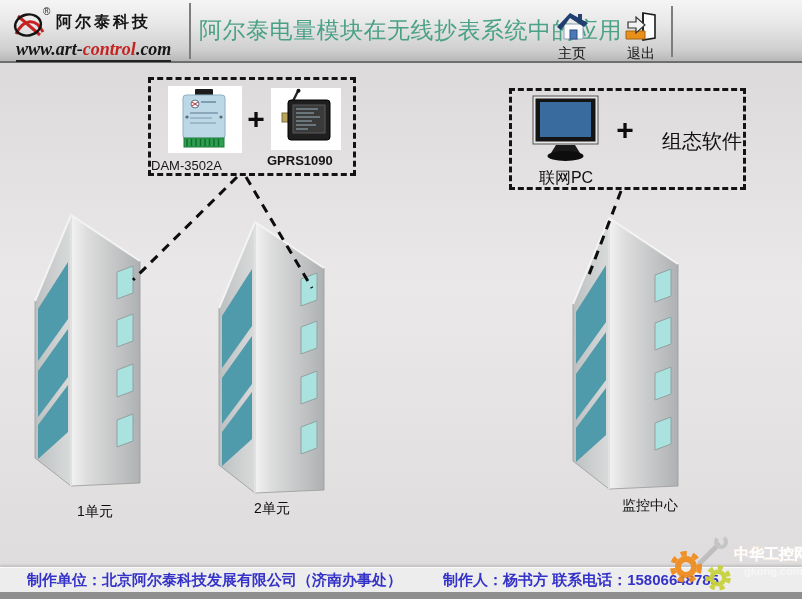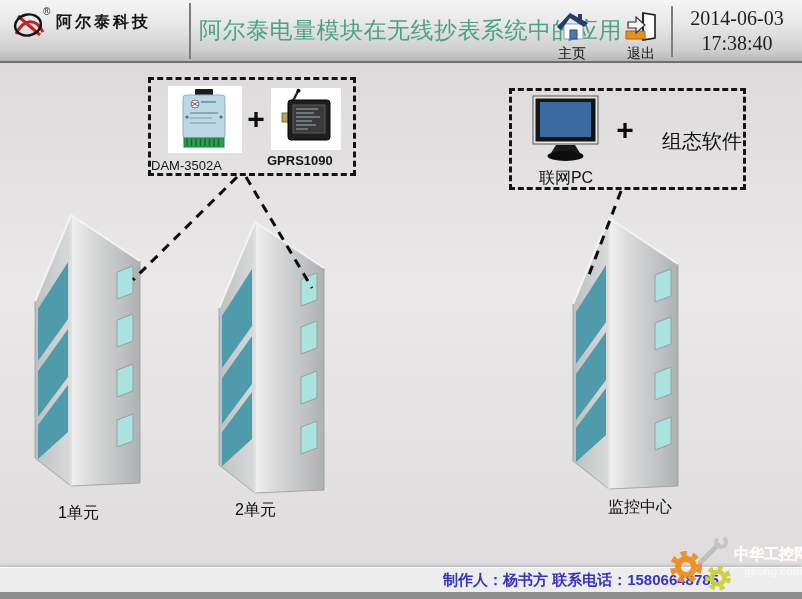--- a/index.html
+++ b/index.html
@@ -52,21 +52,21 @@
   .dev2{ left:116px; top:73px; width:80px;font-weight:bold; }
   .pc-card{ position:absolute; left:20px; top:4px; width:67px; height:70px; }
   .pc-label{ position:absolute; left:8px; top:77px; width:92px; text-align:center;
              font-size:16px; color:#101010; }
   .sw-label{ position:absolute; left:150px; top:37px; font-size:20px; color:#101010; }
 
   .bldg{ position:absolute; width:110px; height:280px; }
   .bldg.b1{ left:33px; top:149px; }
   .bldg.b2{ left:217px; top:156px; }
   .bldg.b3{ left:571px; top:152px; }
-  .bldg-label{ position:absolute; font-size:16px; color:#0e0e0e; white-space:nowrap; }
+  .bldg-label{ position:absolute; font-size:14px; color:#0e0e0e; text-align:center; white-space:nowrap; }
   .bl1{ left:58px; top:440px; width:74px; }
   .bl2{ left:235px; top:437px; width:74px; }
   .bl3{ left:608px; top:434px; width:84px; }
 
   
   .footer-bar{ position:absolute; left:0; top:567px; width:802px; height:25px;
                background:#ededed; border-top:1px solid #fbfbfb;
                box-shadow:0 -2px 2px rgba(0,0,0,.12); }
   .footer-strip{ position:absolute; left:0; top:592px; width:802px; height:7px; background:#8e8e8e; }
   .credit{ position:absolute; top:3px; font-size:15px; font-weight:bold; color:#3432c8; white-space:nowrap; }
@@ -108,20 +108,21 @@
 
   <div class="header">
     <div class="logo">
       <svg class="logo-swirl" width="34" height="30" viewBox="0 0 34 30">
         <path d="M4,24 C12,8 24,8 31,22" fill="none" stroke="#c62222" stroke-width="3"></path>
         <path d="M6,6 L28,25" fill="none" stroke="#c62222" stroke-width="3"></path>
         <ellipse cx="16" cy="15" rx="13" ry="10.5" fill="none" stroke="#141414" stroke-width="2.4" transform="rotate(-12 16 15)"></ellipse>
       </svg>
       <span class="brand-reg">®</span>
       <span class="brand-name">阿尔泰科技</span>
+      <span class="brand-url"><span>www.art-</span><span class="red">control</span><span>.com</span></span>
     </div>
     <div class="vdiv d1"></div>
 
     <div class="page-title">阿尔泰电量模块在无线抄表系统中的应用</div>
 
     <div class="navbtn home">
       <svg width="36" height="31" viewBox="0 0 36 31">
         <polygon points="10,14 29,14 29,29 10,29" fill="#fbfbfb" stroke="#8fa0b4" stroke-width="1"></polygon>
         <rect x="24" y="4" width="4" height="7" fill="#27406d"></rect>
         <polygon points="3,17 16,3 34,13 30,17 16,8 7,20" fill="#203e6f"></polygon>
@@ -134,24 +135,20 @@
       <svg width="36" height="31" viewBox="0 0 36 31">
         <polygon points="20,3 32,5 32,28 20,30" fill="#fcfcfc" stroke="#1d1d1d" stroke-width="1.6"></polygon>
         <line x1="20" y1="3" x2="20" y2="30" stroke="#1d1d1d" stroke-width="1.6"></line>
         <polygon points="3,21 22,21 22,29 3,29" fill="#e8901a" stroke="#a5660b"></polygon>
         <path d="M5,12 h8 v-5 l9,8 -9,8 v-5 h-8 z" fill="#f2f2f2" stroke="#333" stroke-width="1.2"></path>
       </svg>
       <div class="lbl">退出</div>
     </div>
 
     <div class="vdiv d2"></div>
-    <div class="datetime">
-      <div>2014-06-03</div>
-      <div>17:38:40</div>
-    </div>
   </div>
 
   <div class="main">
 
     <div class="dashed-box box-meter">
       <div class="dam-card">
         <svg width="74" height="67" viewBox="0 0 74 67">
           <rect x="0" y="0" width="74" height="67" fill="#ffffff"></rect>
           <rect x="27" y="3" width="18" height="8" rx="1" fill="#1c1c1c"></rect>
           <rect x="15" y="9" width="42" height="44" rx="3" fill="#bcd8e6" stroke="#8fb0c4"></rect>
@@ -219,20 +216,21 @@
     <div class="bldg-label bl3">监控中心</div>
 
     <svg class="lines-overlay" width="802" height="504" viewBox="0 0 802 504">
       <line x1="237" y1="114" x2="133" y2="217" stroke="#0d0d0d" stroke-width="3" stroke-dasharray="9 7"></line>
       <line x1="246" y1="114" x2="312" y2="225" stroke="#0d0d0d" stroke-width="3" stroke-dasharray="9 7"></line>
       <line x1="621" y1="128" x2="587" y2="217" stroke="#0d0d0d" stroke-width="3" stroke-dasharray="9 7"></line>
     </svg>
   </div>
 
   <div class="footer-bar">
+    <div class="credit left">制作单位：北京阿尔泰科技发展有限公司（济南办事处）</div>
     <div class="credit right">制作人：杨书方 联系电话：15806648785</div>
   </div>
   <div class="footer-strip"></div>
 
   <svg class="watermark" width="160" height="60" viewBox="0 0 160 60">
     <line x1="58" y1="27" x2="76" y2="9" stroke="#bdbdbd" stroke-width="5" stroke-linecap="round"></line>
     <circle cx="79" cy="6" r="5" fill="none" stroke="#c4c4c4" stroke-width="4" stroke-dasharray="19 7"></circle>
     <circle cx="44" cy="31" r="13.5" fill="none" stroke="#ef8d1f" stroke-width="5" stroke-dasharray="6 5.6"></circle>
     <path d="M44,20 a11,11 0 1,0 0.01,0 Z M44,26 a5,5 0 1,1 -0.01,0 Z" fill="#ef8d1f" fill-rule="evenodd"></path>
     <circle cx="76" cy="42" r="10.5" fill="none" stroke="#c8d23a" stroke-width="4.5" stroke-dasharray="5 4.8"></circle>

